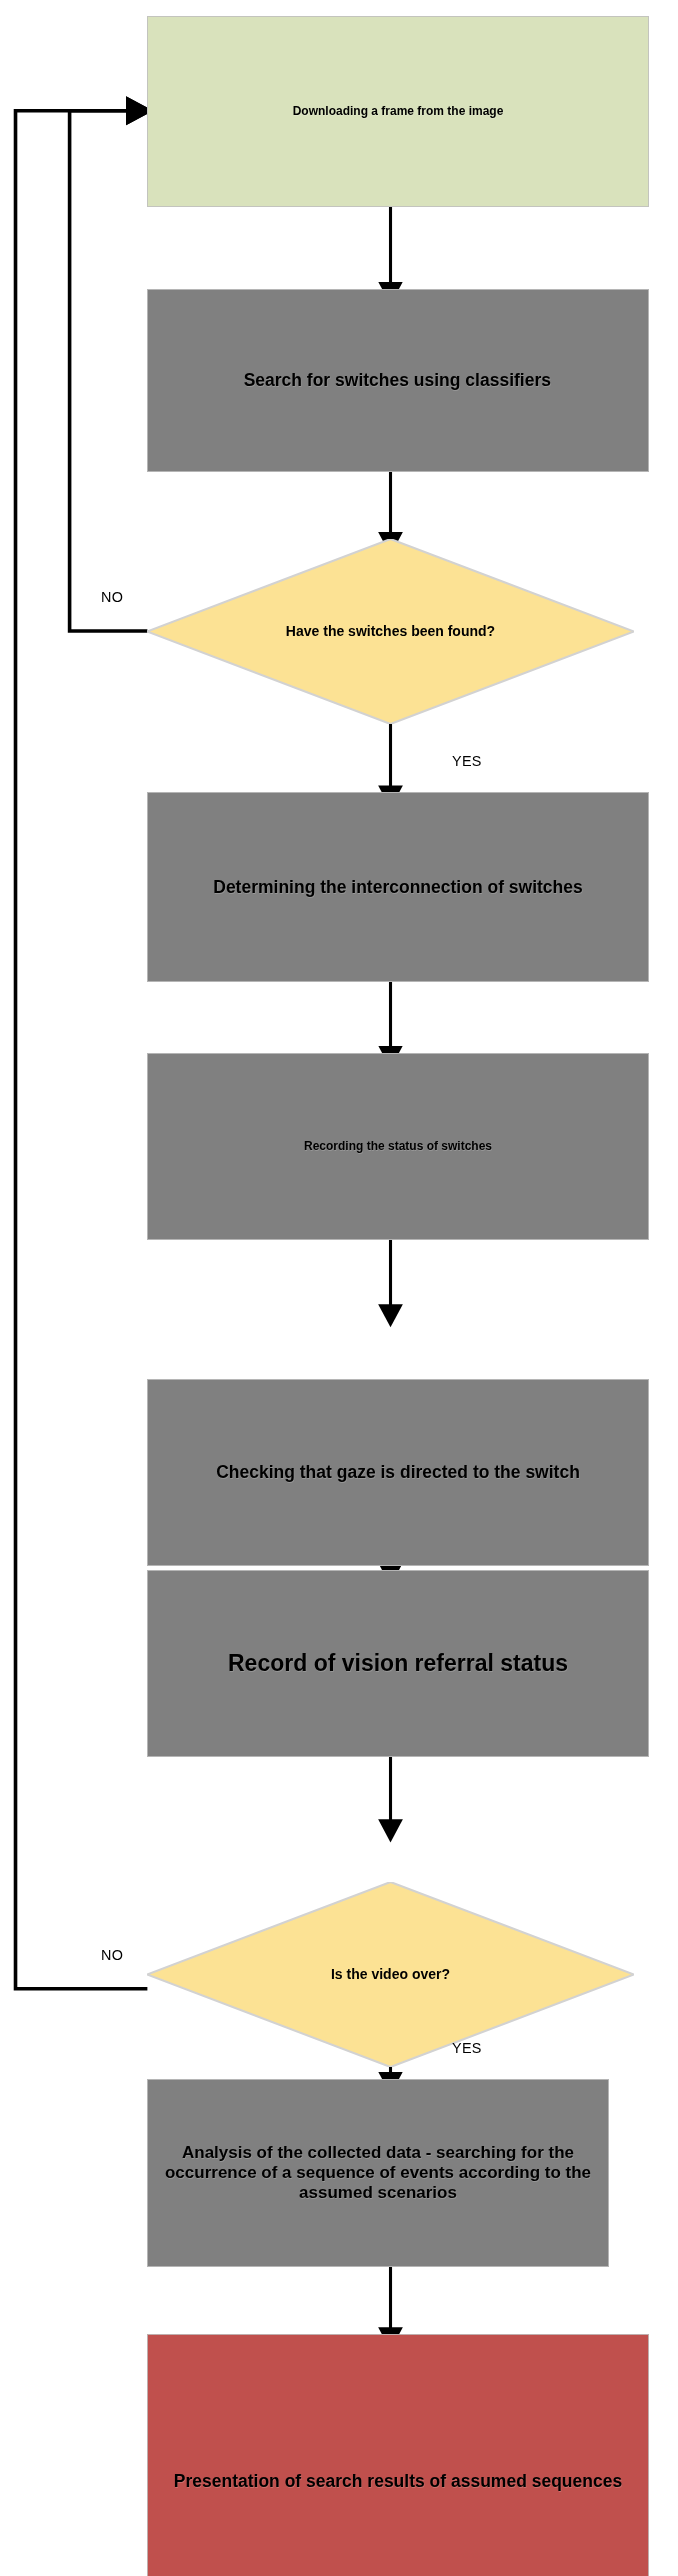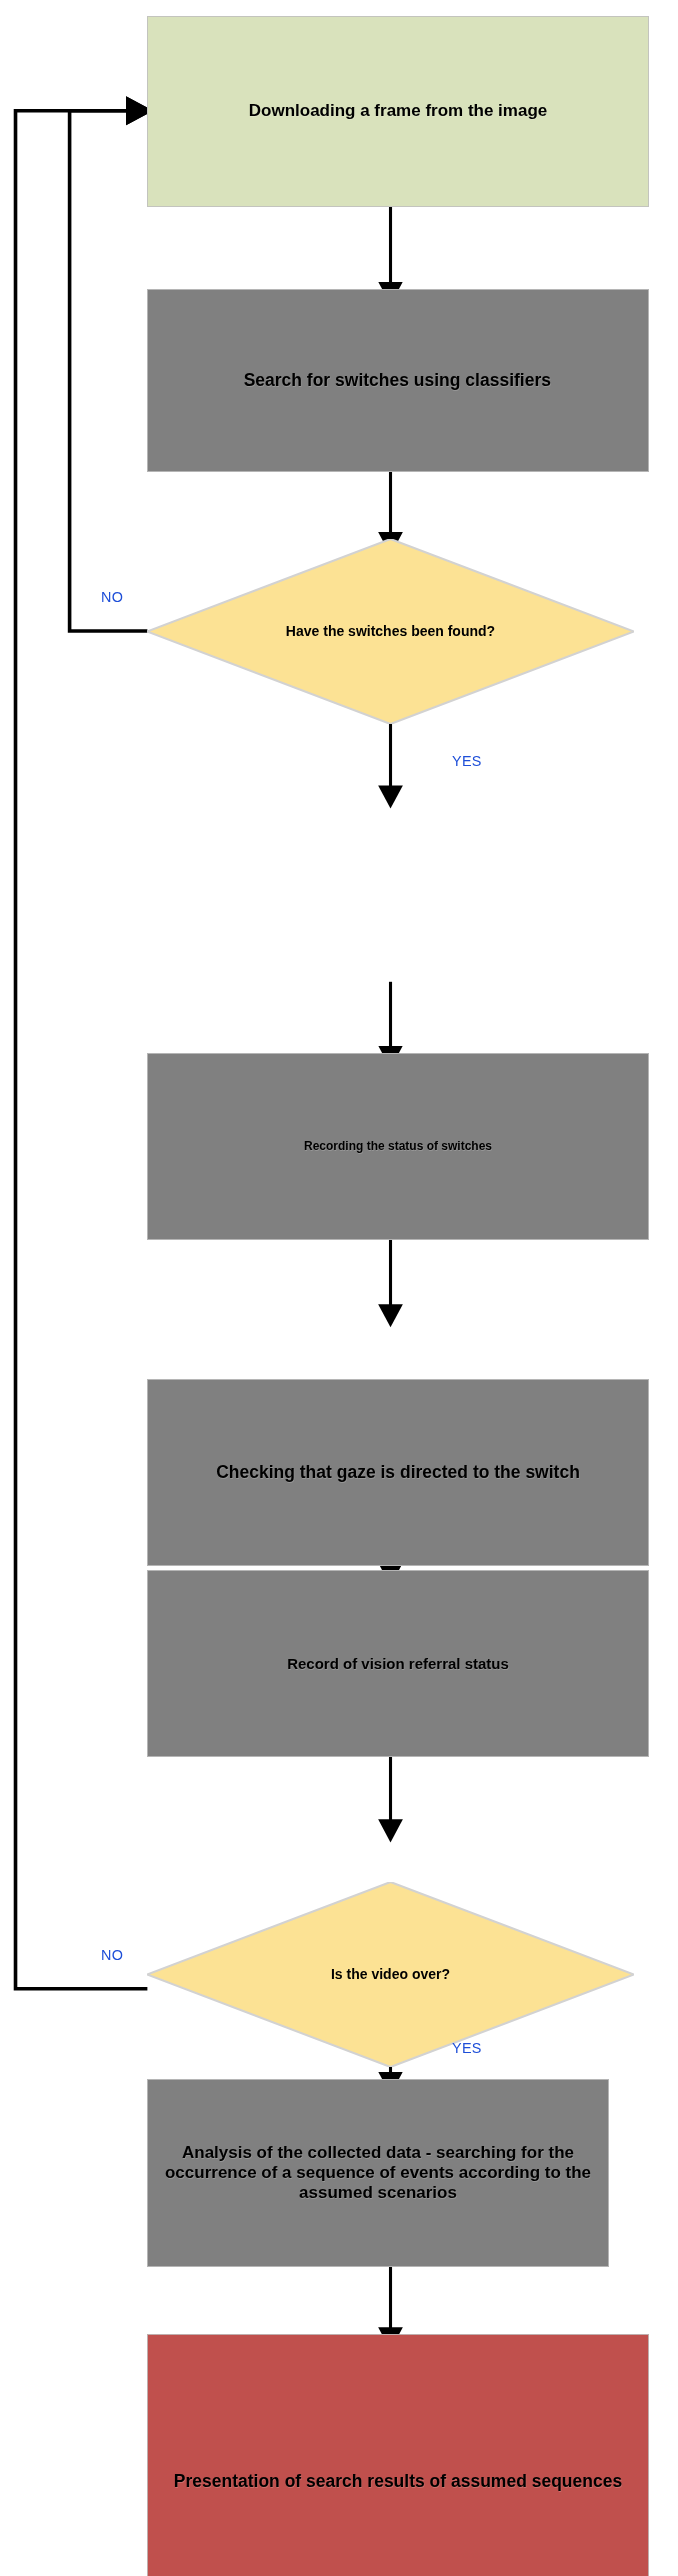--- a/index.html
+++ b/index.html
@@ -21,21 +21,21 @@
 
   .node .txt{display:block;width:100%;}
 
   
   .diamond{position:absolute;display:flex;align-items:center;justify-content:center;}
   .diamond .shape{position:absolute;left:0;top:0;width:100%;height:100%;}
   .diamond .txt{position:relative;z-index:2;text-align:right;
                 font-weight:bold;color:#000;line-height:1.15;
                 font-size:14px;}
 
-  .edgelabel{position:absolute;color:#1d4ed8;font-weight:400;
+  .edgelabel{position:absolute;color:#000000;font-weight:400;
              font-size:14.4px;line-height:1;letter-spacing:0.3px;}
 
   svg.wires{position:absolute;left:0;top:0;width:678px;height:2643px;
             pointer-events:none;}
 </style>
 </head>
 <body>
 
 <div id="canvas">
 
@@ -67,21 +67,21 @@
 
       <line x1="758" y1="3905" x2="758" y2="4035" stroke-width="6" marker-end="url(#ah)"></line>
 
       <line x1="758" y1="4400" x2="758" y2="4531" stroke-width="6" marker-end="url(#ah)"></line>
 
       <path d="M 286 3861 L 30 3861 L 30 215 L 260 215" stroke-width="7" marker-end="url(#ah)"></path>
       <path d="M 286 1225 L 135 1225 L 135 215 L 260 215" stroke-width="7" marker-end="url(#ah)"></path>
     </g>
   </svg>
 
-  <div class="node rect green" style="left:147px;top:15.5px;width:502px;height:191px;font-size:17px;">
+  <div class="node rect green" style="left:147px;top:15.5px;width:502px;height:191px;font-size:12px;">
     <span class="txt">Downloading a frame from the image</span>
   </div>
 
   <div class="node rect grey" style="left:147px;top:289px;width:502px;height:183px;font-size:17.5px;padding-left:12px;">
     <span class="txt">Search for switches using classifiers</span>
   </div>
 
   <div class="diamond" style="left:147px;top:539px;width:487px;height:185px;">
     <svg class="shape" viewBox="0 0 945 359" preserveAspectRatio="none">
       <polygon points="472.5,0 945,179.5 472.5,359 0,179.5" fill="#fce294" stroke="#d2d2d2" stroke-width="4"></polygon>
@@ -89,30 +89,33 @@
     <span class="txt">Have the switches been found?</span>
   </div>
 
   <div class="edgelabel" style="left:101px;top:590px;">
     <span>NO</span>
   </div>
   <div class="edgelabel" style="left:452px;top:754px;">
     <span>YES</span>
   </div>
 
+  <div class="node rect grey" style="left:147px;top:792px;width:502px;height:190px;font-size:17.5px;">
+    <span class="txt">Determining the interconnection of switches</span>
+  </div>
 
   <div class="node rect grey" style="left:147px;top:1053px;width:502px;height:187px;font-size:12px;">
     <span class="txt">Recording the status of switches</span>
   </div>
 
   <div class="node rect grey" style="left:147px;top:1379px;width:502px;height:187px;font-size:17.5px;">
     <span class="txt">Checking that gaze is directed to the switch</span>
   </div>
 
-  <div class="node rect grey" style="left:147px;top:1570px;width:502px;height:187px;font-size:15px;">
+  <div class="node rect grey" style="left:147px;top:1570px;width:502px;height:187px;font-size:23px;">
     <span class="txt">Record of vision referral status</span>
   </div>
 
   <div class="diamond" style="left:147px;top:1882px;width:487px;height:185px;">
     <svg class="shape" viewBox="0 0 945 360" preserveAspectRatio="none">
       <polygon points="472.5,0 945,180 472.5,360 0,180" fill="#fce294" stroke="#d2d2d2" stroke-width="4"></polygon>
     </svg>
     <span class="txt">Is the video over?</span>
   </div>
 

